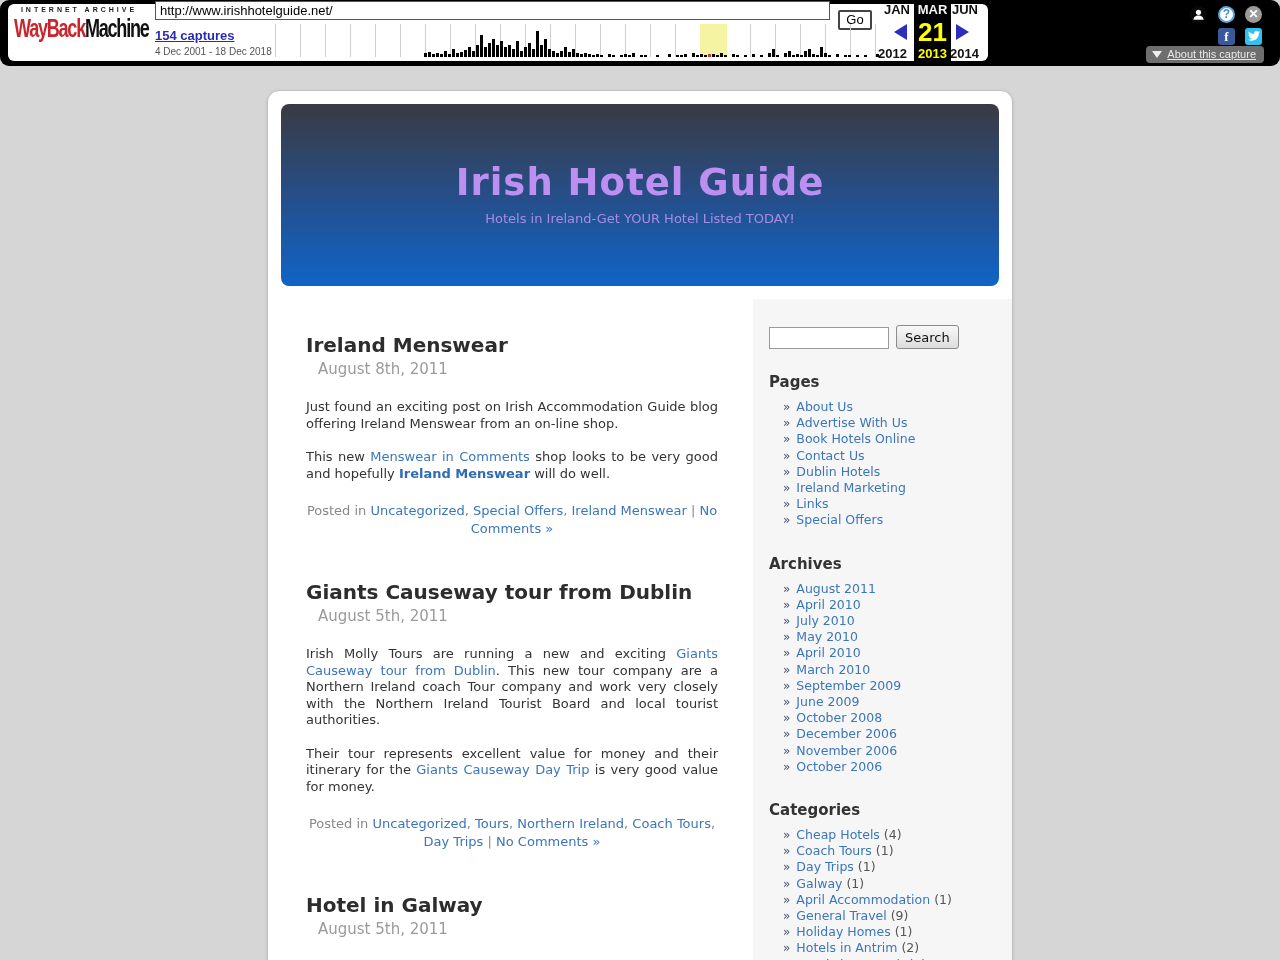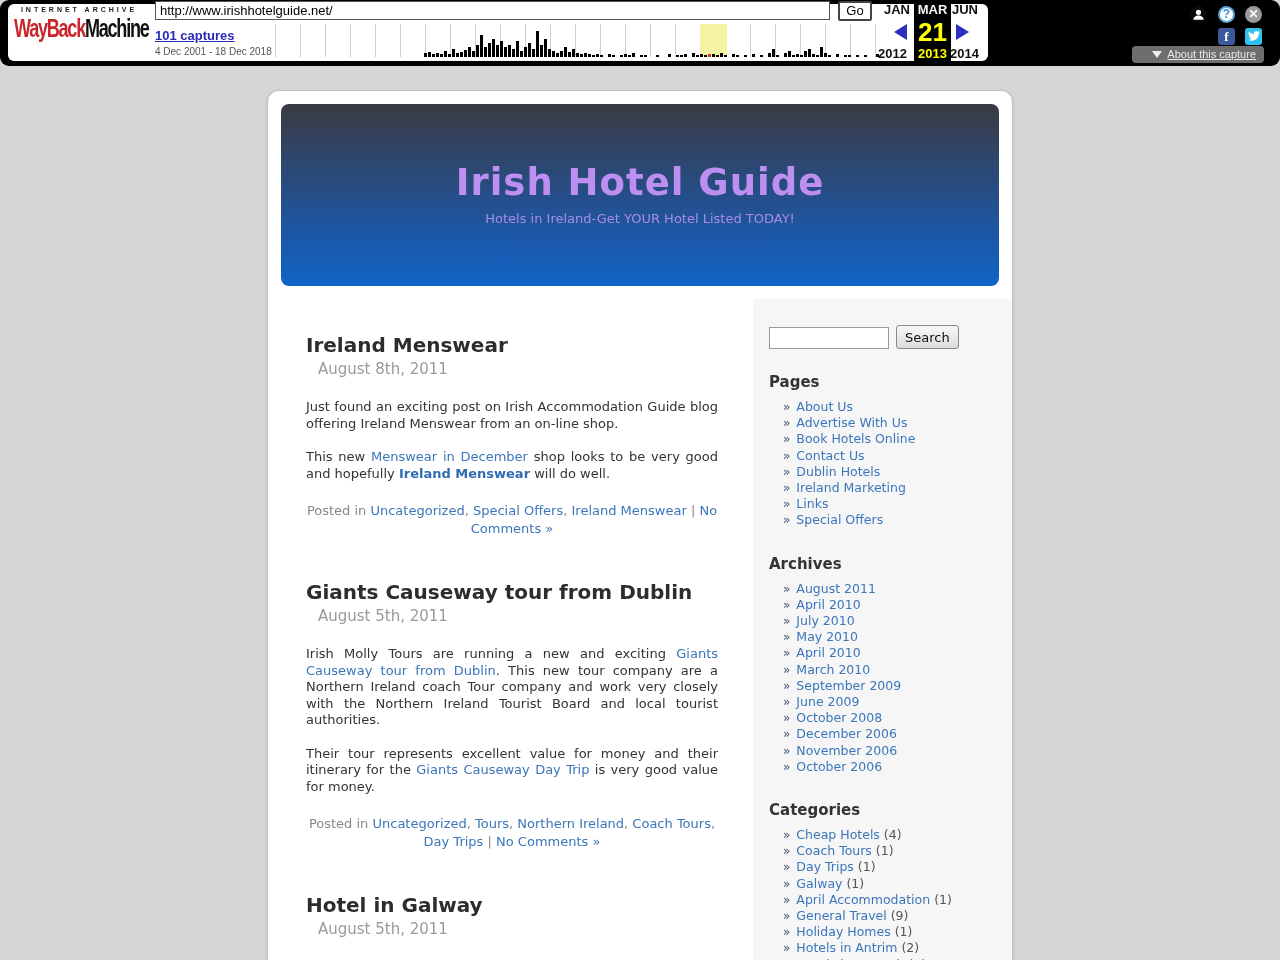--- a/index.html
+++ b/index.html
@@ -25,21 +25,21 @@
   .wb-logo-main { display:inline-block; font-size:22px; font-weight:bold; letter-spacing:-1.5px; transform:scale(.82,1.15); transform-origin:left top; white-space:nowrap; }
   .wb-logo-red { color:#c9252d; }
   .wb-logo-black { color:#111; }
 
   .wb-url {
     position:absolute; left:155px; top:1px; width:675px; height:19px;
     border:1px solid #555; background:#fff; font-size:13px; padding:1px 4px;
     font-family:"Liberation Sans", sans-serif; color:#000;
   }
   .wb-go {
-    position:absolute; left:838px; top:1px; width:34px; height:20px;
+    position:absolute; left:838px; top:10px; width:34px; height:20px;
     background:#fff; border:2px solid #444; border-radius:2px;
     font-size:13px; line-height:16px; text-align:center; cursor:pointer; color:#000;
   }
   .wb-captures { position:absolute; left:155px; top:28px; font-size:13px; font-weight:bold; color:#2a2ab8; text-decoration:underline; cursor:pointer; }
   .wb-range { position:absolute; left:155px; top:46px; font-size:10px; color:#555; }
 
   .wb-spark {
     position:absolute; left:268px; top:24px; width:614px; height:33px;
     background:repeating-linear-gradient(to right, #cfcfcf 0 1px, transparent 1px 25px);
     background-position:7px 0;
@@ -61,21 +61,21 @@
   .wb-ico { position:absolute; width:17px; height:17px; cursor:pointer; }
   .ico-profile { left:1190px; top:6px; background:#0a0a0a; border-radius:50%; }
   .ico-profile svg { display:block; }
   .ico-help { left:1218px; top:6px; background:#fff; border:2px solid #5aa7dd; border-radius:50%; color:#3f8fd0; font-weight:bold; font-size:12px; text-align:center; line-height:13px; }
   .ico-close { left:1245px; top:6px; background:#9b9b9b; border-radius:50%; color:#fff; font-weight:bold; font-size:12px; text-align:center; line-height:16px; }
   .ico-fb { left:1218px; top:28px; background:#3b5998; border-radius:3px; color:#fff; font-weight:bold; font-size:13px; text-align:center; line-height:17px; font-family:"Liberation Serif", serif; }
   .ico-tw { left:1245px; top:28px; background:#2fc2ef; border-radius:3px; }
   .ico-tw svg { display:block; margin:3px auto 0; }
 
   .wb-about {
-    position:absolute; right:16px; top:46px; height:17px; padding:2px 8px 2px 20px;
+    position:absolute; right:16px; top:46px; height:17px; padding:2px 8px 2px 6px;
     background:#6e6e6e; border-radius:4px; color:#e8e8e8; font-size:11px; cursor:pointer;
     white-space:nowrap;
   }
   .wb-about .tri { display:inline-block; width:0; height:0; border-left:5px solid transparent; border-right:5px solid transparent; border-top:7px solid #efefef; margin-right:5px; }
   .wb-about .lbl { text-decoration:underline; }
 
   
   .card {
     width:746px; margin:24px auto 0; background:#fff;
     border:1px solid #c2c2c2; border-radius:12px;
@@ -125,21 +125,21 @@
   <div class="wb-panel"></div>
 
   <div class="wb-logo">
     <span class="wb-logo-top">INTERNET ARCHIVE</span>
     <span class="wb-logo-main"><span class="wb-logo-red">WayBack</span><span class="wb-logo-black">Machine</span></span>
   </div>
 
   <input class="wb-url" value="http://www.irishhotelguide.net/" style="">
   <div class="wb-go">Go</div>
 
-  <a class="wb-captures">101 captures</a>
+  <a class="wb-captures">154 captures</a>
   <div class="wb-range">4 Dec 2001 - 18 Dec 2018</div>
 
   <div class="wb-spark">
     <div class="wb-spark-hl" style="left: 432px; width: 27px;"></div>
   <div class="spark-bar" style="left: 156px; height: 4px;"></div>
       <div class="spark-bar" style="left: 160px; height: 5px;"></div>
       <div class="spark-bar" style="left: 164px; height: 3px;"></div>
       <div class="spark-bar" style="left: 168px; height: 4px;"></div>
       <div class="spark-bar" style="left: 172px; height: 3px;"></div>
       <div class="spark-bar" style="left: 176px; height: 6px;"></div>
@@ -269,21 +269,21 @@
     <h1>Irish Hotel Guide</h1>
     <div class="tagline">Hotels in Ireland-Get YOUR Hotel Listed TODAY!</div>
   </div>
 
   <div class="content">
     <div class="main-col">
         <div class="post">
           <h2>Ireland Menswear</h2>
           <div class="pdate">August 8th, 2011</div>
           <p>Just found an exciting post on Irish Accommodation Guide blog offering Ireland Menswear from an on-line shop.</p>
-          <p>This new <a class="lnk">Menswear in December</a> shop looks to be very good and hopefully <a class="lnk b">Ireland Menswear</a> will do well.</p>
+          <p>This new <a class="lnk">Menswear in Comments</a> shop looks to be very good and hopefully <a class="lnk b">Ireland Menswear</a> will do well.</p>
           <div class="pfooter">Posted in <a class="lnk">Uncategorized</a>, <a class="lnk">Special Offers</a>, <a class="lnk">Ireland Menswear</a> | <a class="lnk">No Comments »</a></div>
         </div>
         <div class="post">
           <h2>Giants Causeway tour from Dublin</h2>
           <div class="pdate">August 5th, 2011</div>
           <p>Irish Molly Tours are running a new and exciting <a class="lnk">Giants Causeway tour from Dublin</a>. This new tour company are a Northern Ireland coach Tour company and work very closely with the Northern Ireland Tourist Board and local tourist authorities.</p>
           <p>Their tour represents excellent value for money and their itinerary for the <a class="lnk">Giants Causeway Day Trip</a> is very good value for money.</p>
           <div class="pfooter">Posted in <a class="lnk">Uncategorized</a>, <a class="lnk">Tours</a>, <a class="lnk">Northern Ireland</a>, <a class="lnk">Coach Tours</a>, <a class="lnk">Day Trips</a> | <a class="lnk">No Comments »</a></div>
         </div>
         <div class="post">

